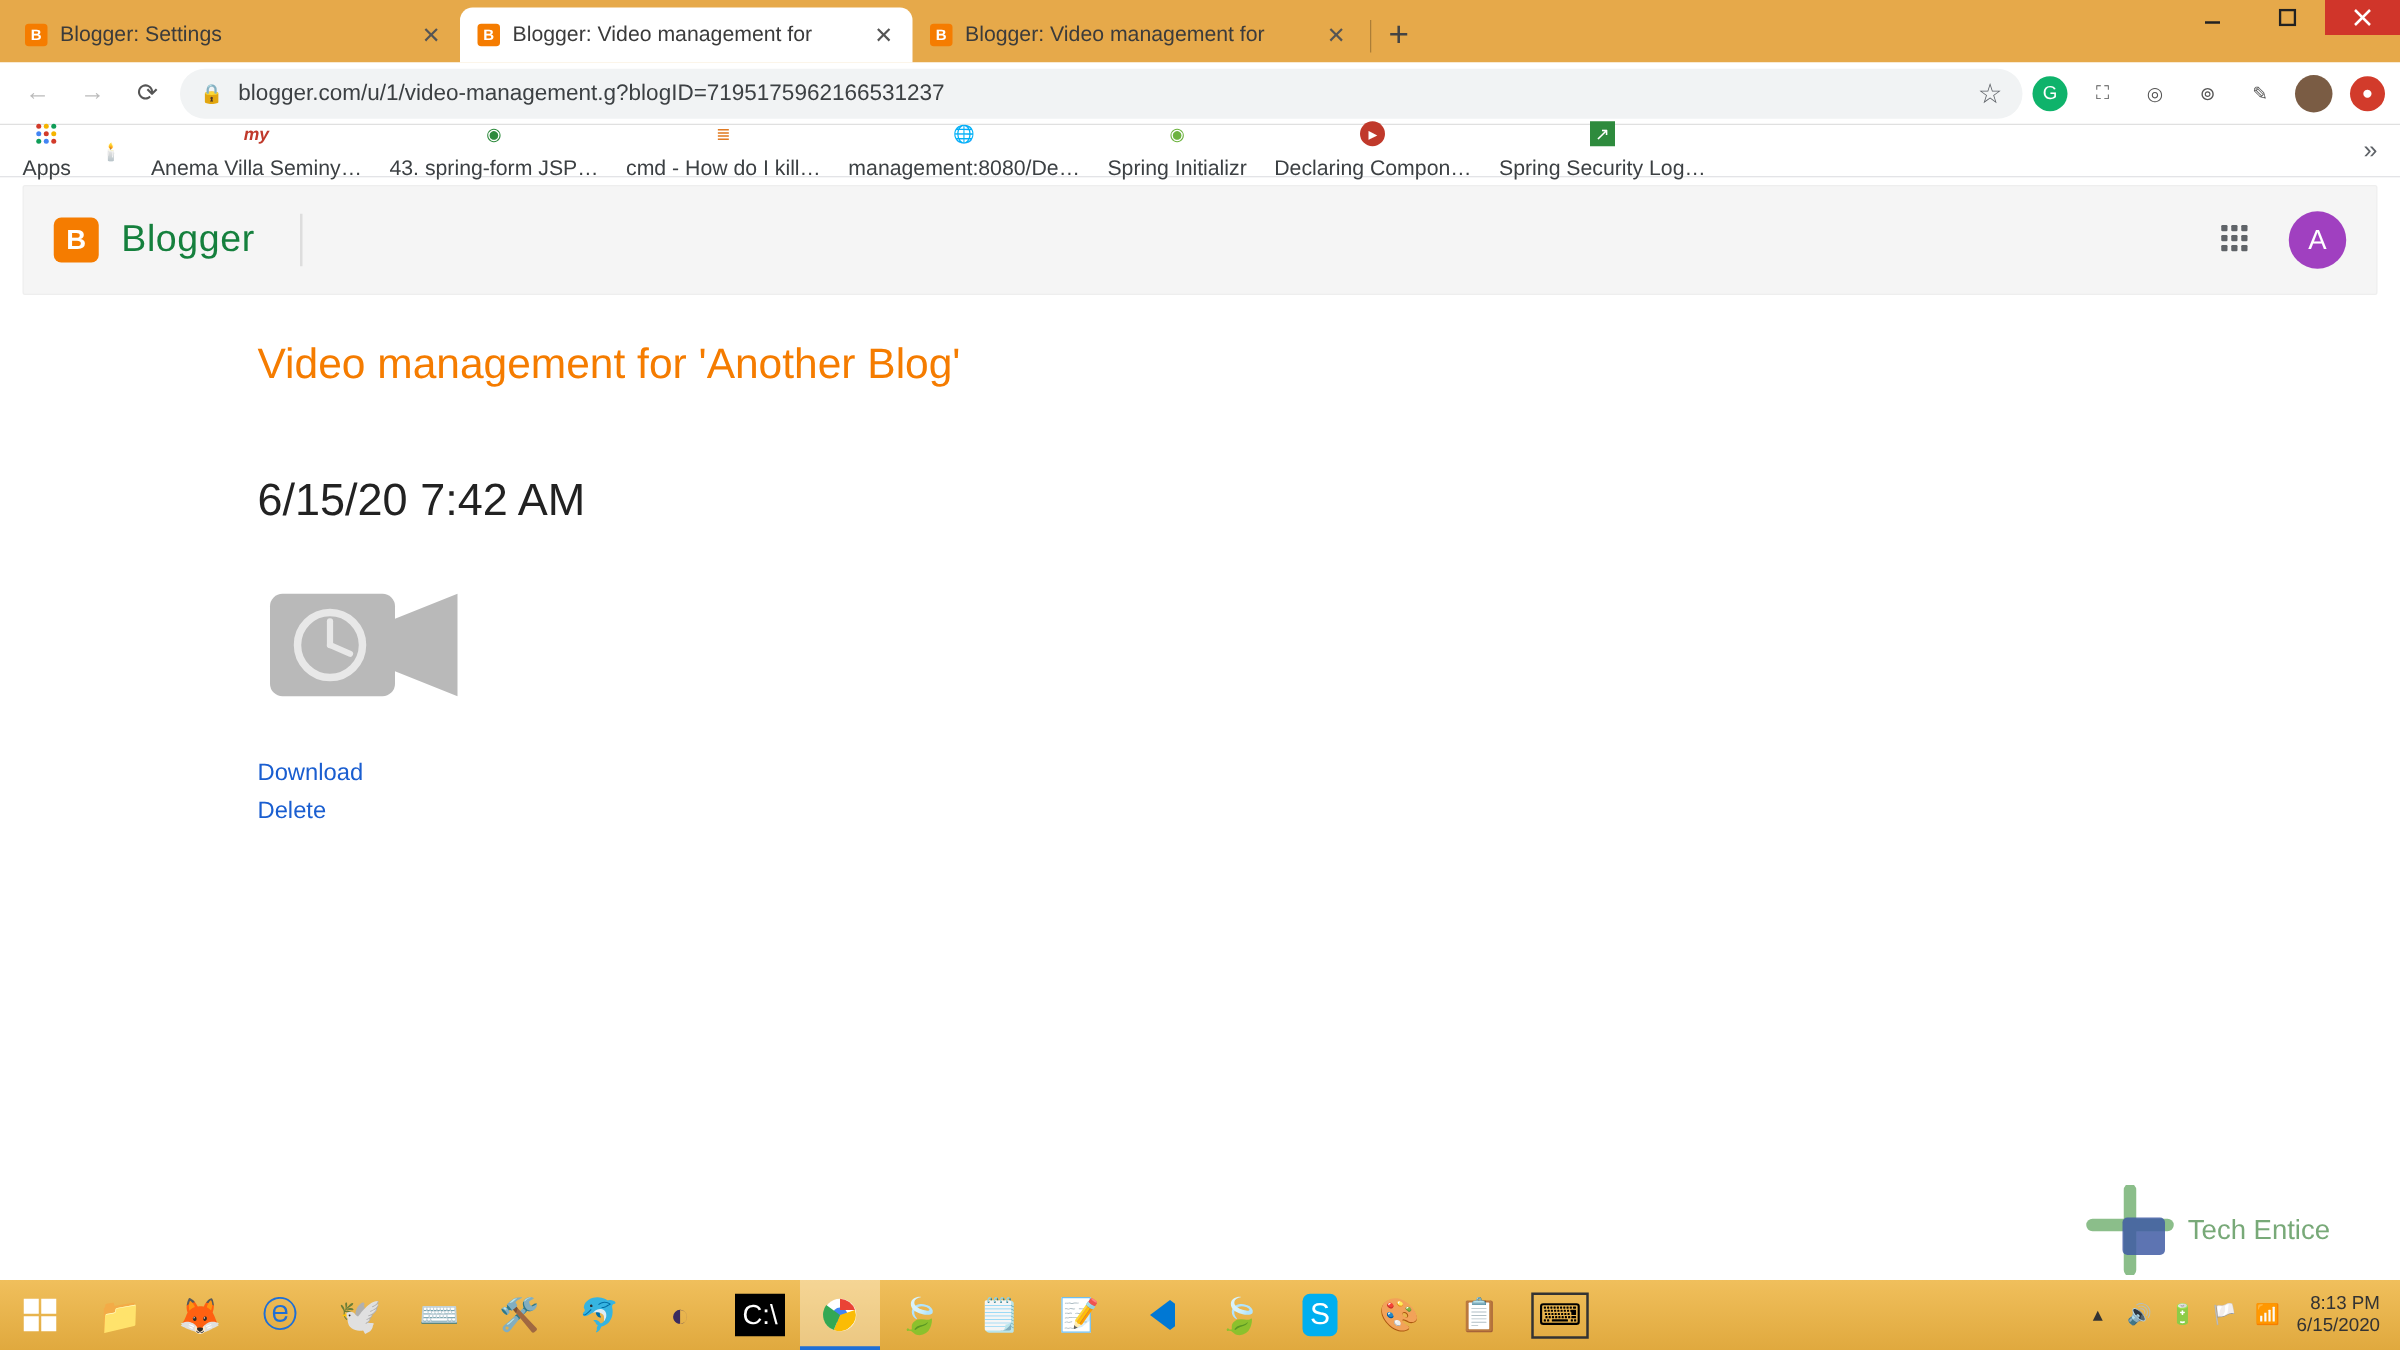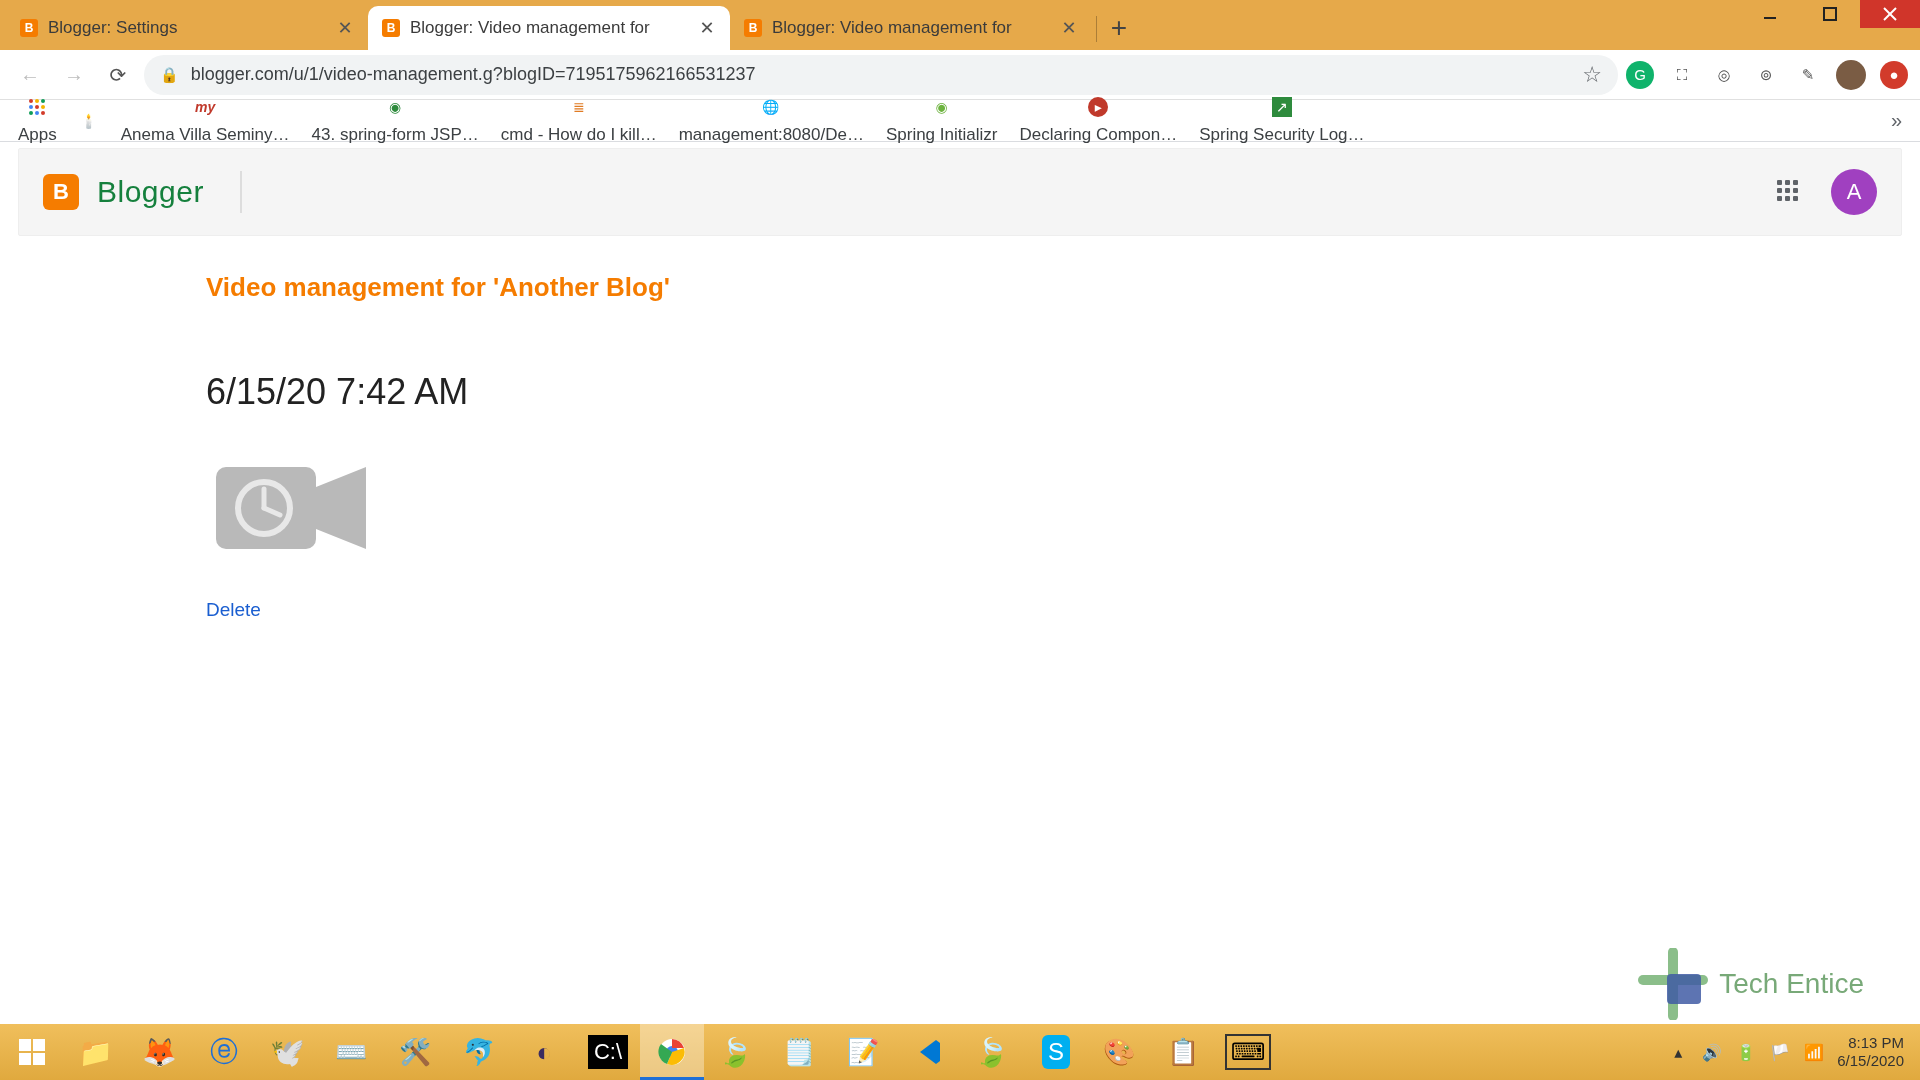--- a/index.html
+++ b/index.html
@@ -40,30 +40,30 @@
   .blogger-hdr { height: 88px; background: #f5f5f5; border: 1px solid #eee; border-radius: 2px; margin-top: 6px; display: flex; align-items: center; padding: 0 24px; gap: 18px; }
   .bl-logo { width: 36px; height: 36px; background: #f57c00; border-radius: 6px; display: flex; align-items: center; justify-content: center; color: #fff; font-weight: 700; font-size: 22px; }
   .bl-word { font-size: 30px; letter-spacing: .5px; color: #15803d; }
   .bl-sep { width: 2px; height: 42px; background: #ddd; margin: 0 18px; }
   .bl-right { margin-left: auto; display: flex; align-items: center; gap: 30px; }
   .grid9 { width: 24px; height: 24px; display: grid; grid-template-columns: repeat(3, 5px); grid-template-rows: repeat(3, 5px); gap: 3px; }
   .grid9 span { background: #5f6368; border-radius: 1px; }
   .avatar-a { width: 46px; height: 46px; border-radius: 50%; background: #a040c0; color: #fff; display: flex; align-items: center; justify-content: center; font-size: 22px; }
 
   .content { width: 1200px; margin: 36px 0 0 188px; }
-  .page-title { font-size: 26px; color: #f57c00; font-weight: 700; }
+  .page-title { font-size: 34px; color: #f57c00; font-weight: 400; }
   .stamp { font-size: 36px; color: #222; margin-top: 68px; }
   .vidthumb { margin-top: 40px; }
   .links { margin-top: 28px; font-size: 19px; }
   .links a { color: #1a5ed0; text-decoration: none; display: block; line-height: 1.6; }
 
   
   .wm { position: fixed; right: 56px; bottom: 60px; display: flex; align-items: center; gap: 10px; opacity: .9; pointer-events: none; }
   .wm svg { display: block; }
-  .wm-text { color: #6aa06a; font-size: 28px; text-shadow: 0 1px 0 #fff; }
+  .wm-text { color: #6aa06a; font-size: 22px; text-shadow: 0 1px 0 #fff; }
 
   
   .taskbar { position: fixed; left: 0; right: 0; bottom: 0; height: 56px; background: linear-gradient(#f0bf5c, #e0a93e); display: flex; align-items: stretch; }
   .taskbtn { width: 64px; display: flex; align-items: center; justify-content: center; }
   .taskbtn.active { background: rgba(255,255,255,.35); box-shadow: inset 0 -3px 0 #1e6fd6; }
   .taskbtn svg, .taskbtn .glyph { pointer-events: none; }
   .tray { margin-left: auto; display: flex; align-items: center; gap: 12px; padding: 0 10px 0 6px; color: #333; }
   .tray .clock { text-align: right; font-size: 15px; line-height: 1.2; padding-right: 6px; }
   .tray .tico { width: 22px; height: 22px; display: flex; align-items: center; justify-content: center; }
 
@@ -214,20 +214,21 @@
     <div class="vidthumb">
       <svg width="170" height="110">
         <rect x="10" y="14" width="100" height="82" rx="10" fill="#b9b9b9"></rect>
         <polygon points="110,34 160,14 160,96 110,76" fill="#b9b9b9"></polygon>
         <circle cx="58" cy="55" r="26" fill="none" stroke="#e8e8e8" stroke-width="6"></circle>
         <line x1="58" y1="55" x2="58" y2="36" stroke="#e8e8e8" stroke-width="5" stroke-linecap="round"></line>
         <line x1="58" y1="55" x2="74" y2="62" stroke="#e8e8e8" stroke-width="5" stroke-linecap="round"></line>
       </svg>
     </div>
     <div class="links">
+      <a>Download</a>
       <a>Delete</a>
     </div>
   </div>
 </div>
 
 <div class="wm">
   <svg width="72" height="72">
     <line x1="36" y1="4" x2="36" y2="68" stroke="#7fb77e" stroke-width="10" stroke-linecap="round"></line>
     <line x1="6" y1="32" x2="66" y2="32" stroke="#7fb77e" stroke-width="10" stroke-linecap="round"></line>
     <rect x="30" y="26" width="34" height="30" fill="#2b4a9a" opacity=".85" rx="4"></rect>

